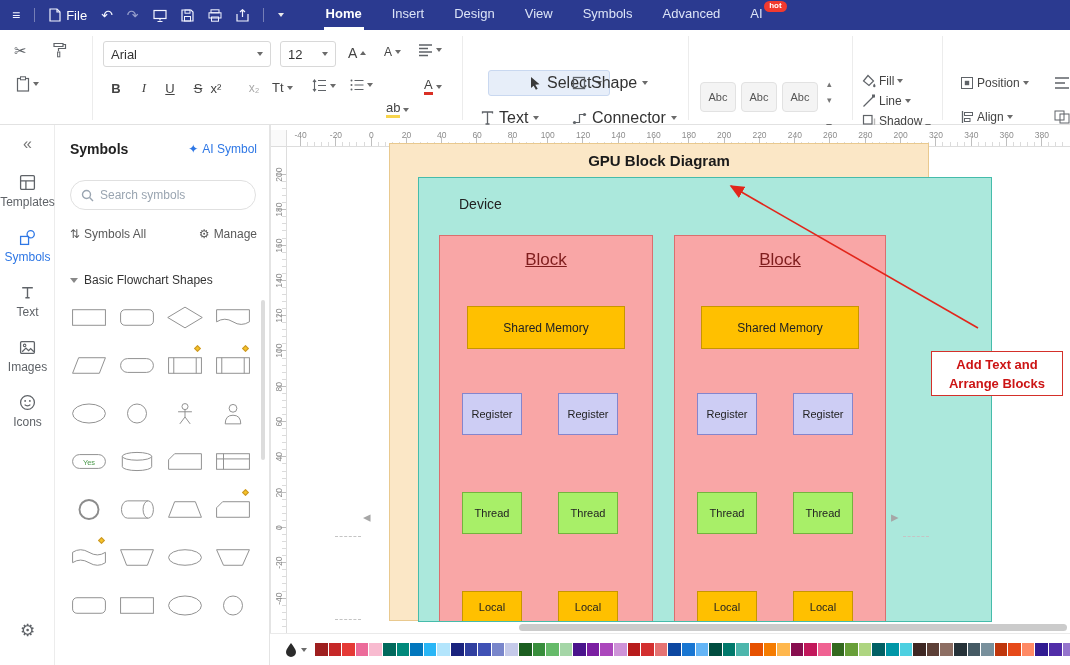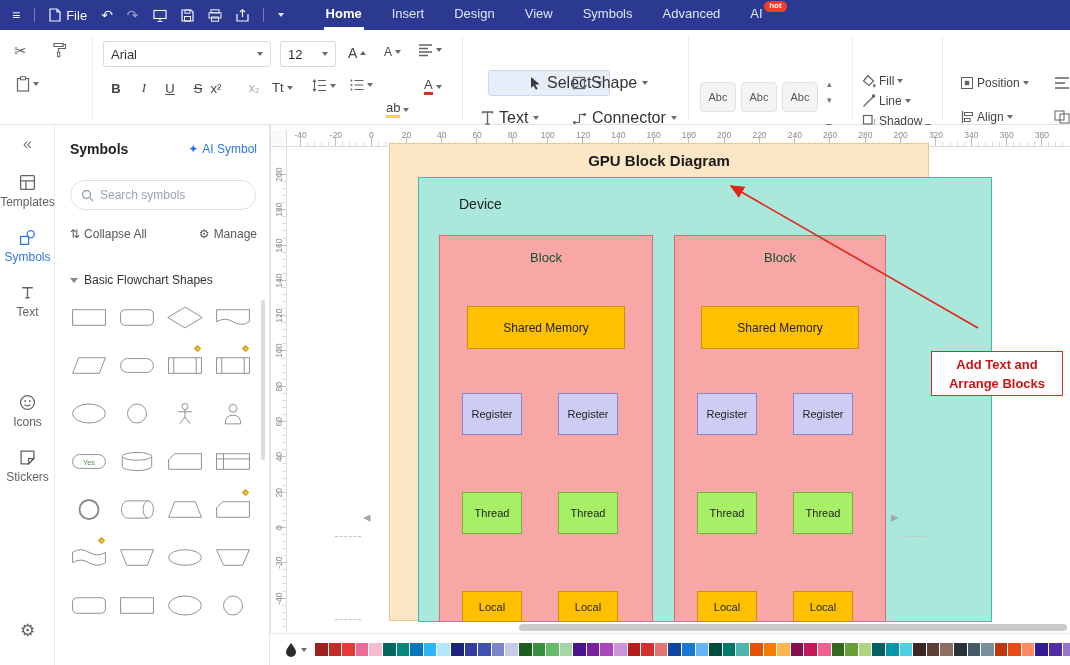--- a/index.html
+++ b/index.html
@@ -76,21 +76,21 @@
   .rlbl.v { width:16px; height:35.3px; display:flex; align-items:center; justify-content:center; transform:rotate(-90deg); flex:none; }
   .ruler-corner { position:absolute; left:0; top:5px; width:16px; height:17px; border-right:1px solid #DDD; border-bottom:1px solid #DDD; background:#FAFAFA; }
 
   .page { position:absolute; left:90px; top:18px; width:540px; height:478px; background:var(--page-fill); border:1px solid var(--page-border);margin-left:28px; }
   .dg-title { position:absolute; left:0; right:0; top:8px; text-align:center; font-size:15px; font-weight:bold; color:#1A1A1A; cursor:text; }
   .device { position:absolute; left:28px; top:33px; width:574px; height:445px; background:var(--device-fill); border:1px solid var(--device-border); overflow:hidden; }
   .device-label { position:absolute; left:40px; top:18px; font-size:14px; color:#222; }
   .block { position:absolute; top:57px; background:var(--block-fill); border:1px solid var(--block-border); height:420px; }
   .block.b1 { left:20px; width:214px; }
   .block.b2 { left:255px; width:212px; }
-  .block-label { position:absolute; left:0; right:0; top:14px; text-align:center; font-size:13px; color:#14532d; }
+  .block-label { position:absolute; left:0; right:0; top:14px; text-align:center; font-size:17px; color:#7f1d1d;text-decoration:underline; }
   .shared { position:absolute; left:50%; transform:translateX(-50%); top:70px; width:158px; height:43px; background:var(--shared-fill); border:1px solid var(--shared-border); display:flex; align-items:center; justify-content:center; font-size:12px; color:#222; }
   .cellbox { position:absolute; width:60px; height:42px; display:flex; align-items:center; justify-content:center; font-size:11px; color:#222; }
   .cb-a { left:22px; } .cb-b { left:118px; }
   .reg { top:157px; background:var(--register-fill); border:1px solid var(--register-border); }
   .thr { top:256px; background:var(--thread-fill); border:1px solid var(--thread-border); }
   .loc { top:355px; background:var(--local-fill); border:1px solid var(--local-border); align-items:flex-start; padding-top:9px; }
 
   .arrow-svg { position:absolute; left:0; top:0; pointer-events:none; }
   .annotation { position:absolute; left:660px; top:226px; width:132px; height:45px; background:#fff; border:1.5px solid #D4302A; display:flex; flex-direction:column; align-items:center; justify-content:center; font-size:13px; font-weight:bold; color:var(--annotation-red); line-height:19px; }
   .nav-handle { position:absolute; font-size:15px; color:#A6A6A6; cursor:pointer; line-height:1; }
@@ -386,35 +386,36 @@
         <circle cx="11" cy="5" r="3.4" fill="none" stroke="currentColor" stroke-width="1.2"></circle>
       </svg>
     <span class="lb-label">Symbols</span>
   </div>
   <div class="lb-item" style="top:150px;">
     <svg width="17" height="17" viewBox="0 0 16 16">
         <path d="M3 3.5h10M8 3.5V13M6 13h4" stroke="currentColor" stroke-width="1.3" fill="none"></path>
       </svg>
     <span class="lb-label">Text</span>
   </div>
+  <div class="lb-item" style="top:205px;">
+    <svg width="17" height="17" viewBox="0 0 16 16">
+        <rect x="1.5" y="2.5" width="13" height="11" rx="1" fill="none" stroke="currentColor" stroke-width="1.2"></rect>
+        <circle cx="5.3" cy="6" r="1.2" fill="none" stroke="currentColor"></circle>
+        <path d="M3 12l3.5-3.5 2.5 2.5 2-2 3 3" fill="none" stroke="currentColor" stroke-width="1.2"></path>
+      </svg>
+    <span class="lb-label">Images</span>
+  </div>
   <div class="lb-item" style="top:260px;">
     <svg width="17" height="17" viewBox="0 0 16 16">
         <circle cx="8" cy="8" r="6.5" fill="none" stroke="currentColor" stroke-width="1.2"></circle>
         <circle cx="5.8" cy="6.5" r=".9" fill="currentColor"></circle>
         <circle cx="10.2" cy="6.5" r=".9" fill="currentColor"></circle>
         <path d="M5.3 10c1.6 1.6 3.8 1.6 5.4 0" fill="none" stroke="currentColor" stroke-width="1.2"></path>
       </svg>
     <span class="lb-label">Icons</span>
-  </div>
-  <div class="lb-item" style="top:315px;">
-    <svg width="17" height="17" viewBox="0 0 16 16">
-        <path d="M2 2h12v7l-5 5H2z" fill="none" stroke="currentColor" stroke-width="1.2"></path>
-        <path d="M14 9l-5 5v-5z" fill="none" stroke="currentColor" stroke-width="1.1"></path>
-      </svg>
-    <span class="lb-label">Stickers</span>
   </div>
   <div class="lb-gear">⚙</div>
 </aside>
 
 <aside class="panel">
   <div class="panel-head">
     <span class="panel-title">Symbols</span>
     <span class="ai-symbol">
       <span>✦</span>
       <span>AI Symbol</span>
@@ -423,21 +424,21 @@
   <div class="searchbox">
     <svg width="13" height="13" viewBox="0 0 13 13">
         <circle cx="5.5" cy="5.5" r="4" fill="none" stroke="#9AA5B1" stroke-width="1.4"></circle>
         <path d="M8.6 8.6L12 12" stroke="#9AA5B1" stroke-width="1.4"></path>
       </svg>
     <input type="text" placeholder="Search symbols" style="">
   </div>
   <div class="panel-row">
     <span class="pr-item">
       <span>⇅</span>
-      <span>Collapse All</span>
+      <span>Symbols All</span>
     </span>
     <span class="pr-item">
       <span>⚙</span>
       <span>Manage</span>
     </span>
   </div>
   <div class="section-head">
     <span class="tri-down"></span>
     <span>Basic Flowchart Shapes</span>
   </div>

